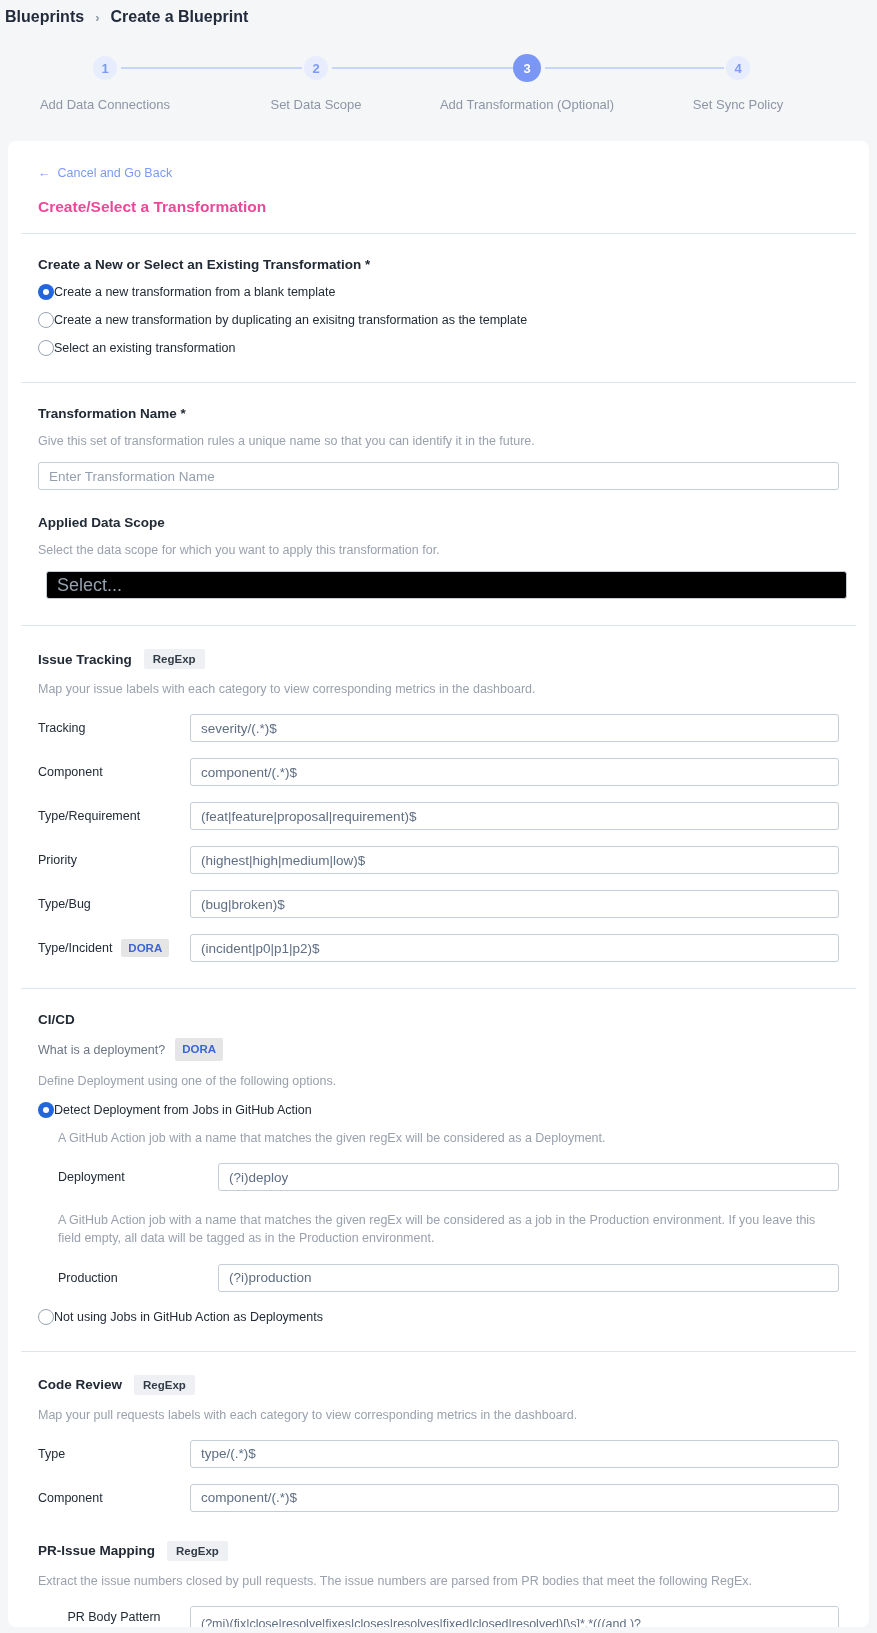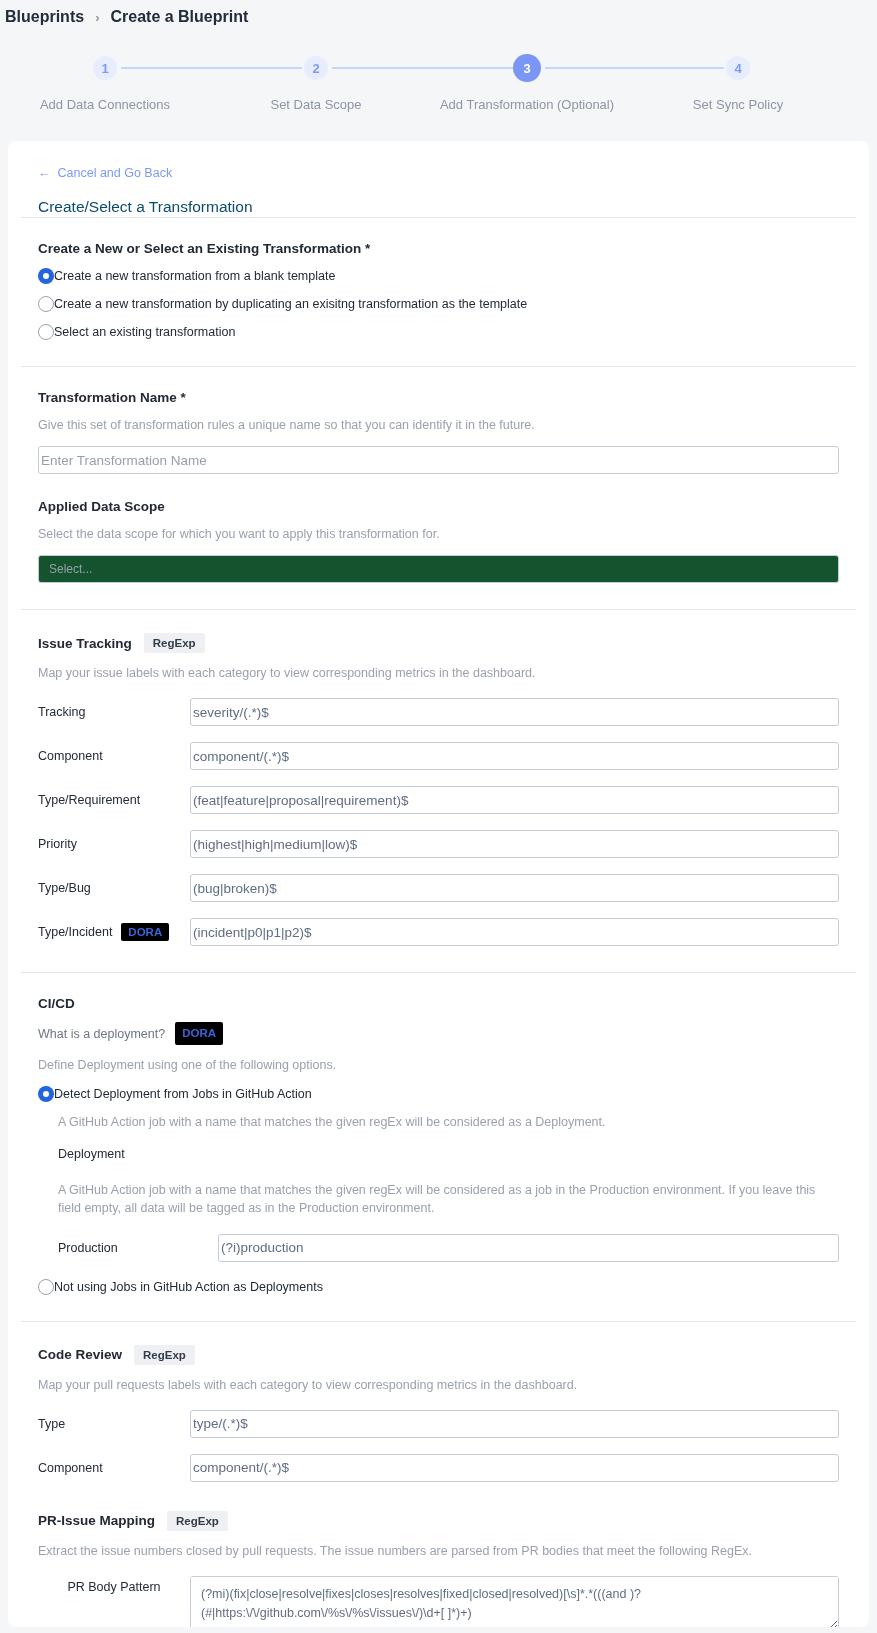--- a/index.html
+++ b/index.html
@@ -34,45 +34,45 @@
     position: absolute; top: 41px; transform: translateX(-50%);
     font-size: 13px; font-weight: 400; color: #8d96a5; white-space: nowrap;
   }
 
   
   .card {
     margin: 0 8px; background: #ffffff; border-radius: 8px;
     height: 1486px; padding: 22px 30px 30px; overflow: hidden;
   }
   .back-link { display: inline-flex; align-items: center; gap: 7px; color: #7b9af6; font-size: 12.5px; cursor: pointer; }
-  .page-title { font-size: 15.5px; font-weight: 400; color: #0c4a6e; margin: 17px 0 1px; }
+  .page-title { font-size: 15.5px; font-weight: 700; color: #ec4899; margin: 17px 0 17px; }
   .divider { height: 1px; background: #dfe5ee; margin: 0 -17px; }
 
   .section { padding: 23px 0 26px; }
   .sec-title { font-size: 13.5px; font-weight: 700; color: #212a35; display: flex; align-items: center; gap: 12px; }
   .help { font-size: 12.5px; color: #9aa1ad; margin-top: 11px; line-height: 1.45; }
 
   .badge-grey { background: #eef0f3; color: #323c48; font-size: 11.5px; font-weight: 600; padding: 4px 9px; border-radius: 2px; }
-  .badge-blue { background: #000000; color: #3b64d8; font-size: 11.5px; font-weight: 600; padding: 3px 7px; border-radius: 2px; }
+  .badge-blue { background: #e5e5e5; color: #3b64d8; font-size: 11.5px; font-weight: 600; padding: 3px 7px; border-radius: 2px; }
 
   .radio-row { display: flex; align-items: center; margin-top: 12px; font-size: 12.5px; color: #222b36; }
   .radio { width: 16px; height: 16px; border-radius: 50%; border: 1px solid #98a3b1; background: #fff; flex: none; position: relative; cursor: pointer; }
   .radio.checked { border: none; background: #2265dd; }
   .radio.checked::after { content: ""; position: absolute; left: 5px; top: 5px; width: 6px; height: 6px; border-radius: 50%; background: #fff; }
 
   .text-input {
     width: 100%; height: 28px; border: 1px solid #c3ccd7; border-radius: 3px;
-    padding: 0 2px; font-size: 13.5px; color: #5f6e83; background: #fff;
+    padding: 0 10px; font-size: 13.5px; color: #5f6e83; background: #fff;
     font-family: "Liberation Sans", sans-serif; outline: none;
   }
   .text-input::placeholder { color: #95a0ae; }
   .fake-select {
     width: 100%; height: 28px; border: 1px solid #c3ccd7; border-radius: 3px;
-    padding: 0 10px; font-size: 12px; color: #95a0ae; background: #14532d;
-    display: flex; align-items: center; cursor: pointer;
+    padding: 0 10px; font-size: 18px; color: #95a0ae; background: #000000;
+    display: flex; align-items: center; cursor: pointer; margin-left: 8px;
   }
   .stack-field { margin-top: 12px; }
   .stack-gap { margin-top: 25px; }
 
   .field-row { display: flex; align-items: center; margin-top: 16px; }
   .field-row .lbl { width: 152px; flex: none; font-size: 12.5px; color: #222b36; display: flex; align-items: center; gap: 9px; }
   .field-row .ctl { flex: 1; }
 
   .indent { margin-left: 20px; }
   .sub-row .lbl { width: 160px; }
@@ -210,20 +210,21 @@
 
     <div class="radio-row">
       <span class="radio checked"></span>
       <span>Detect Deployment from Jobs in GitHub Action</span>
     </div>
 
     <div class="indent">
       <div class="help">A GitHub Action job with a name that matches the given regEx will be considered as a Deployment.</div>
       <div class="field-row sub-row">
         <span class="lbl">Deployment</span>
+        <input class="text-input ctl" type="text" value="(?i)deploy" style="">
       </div>
 
       <div class="help" style="margin-top:20px;">A GitHub Action job with a name that matches the given regEx will be considered as a job in the Production environment. If you leave this field empty, all data will be tagged as in the Production environment.</div>
       <div class="field-row sub-row">
         <span class="lbl">Production</span>
         <input class="text-input ctl" type="text" value="(?i)production" style="">
       </div>
     </div>
 
     <div class="radio-row" style="margin-top:17px;">

